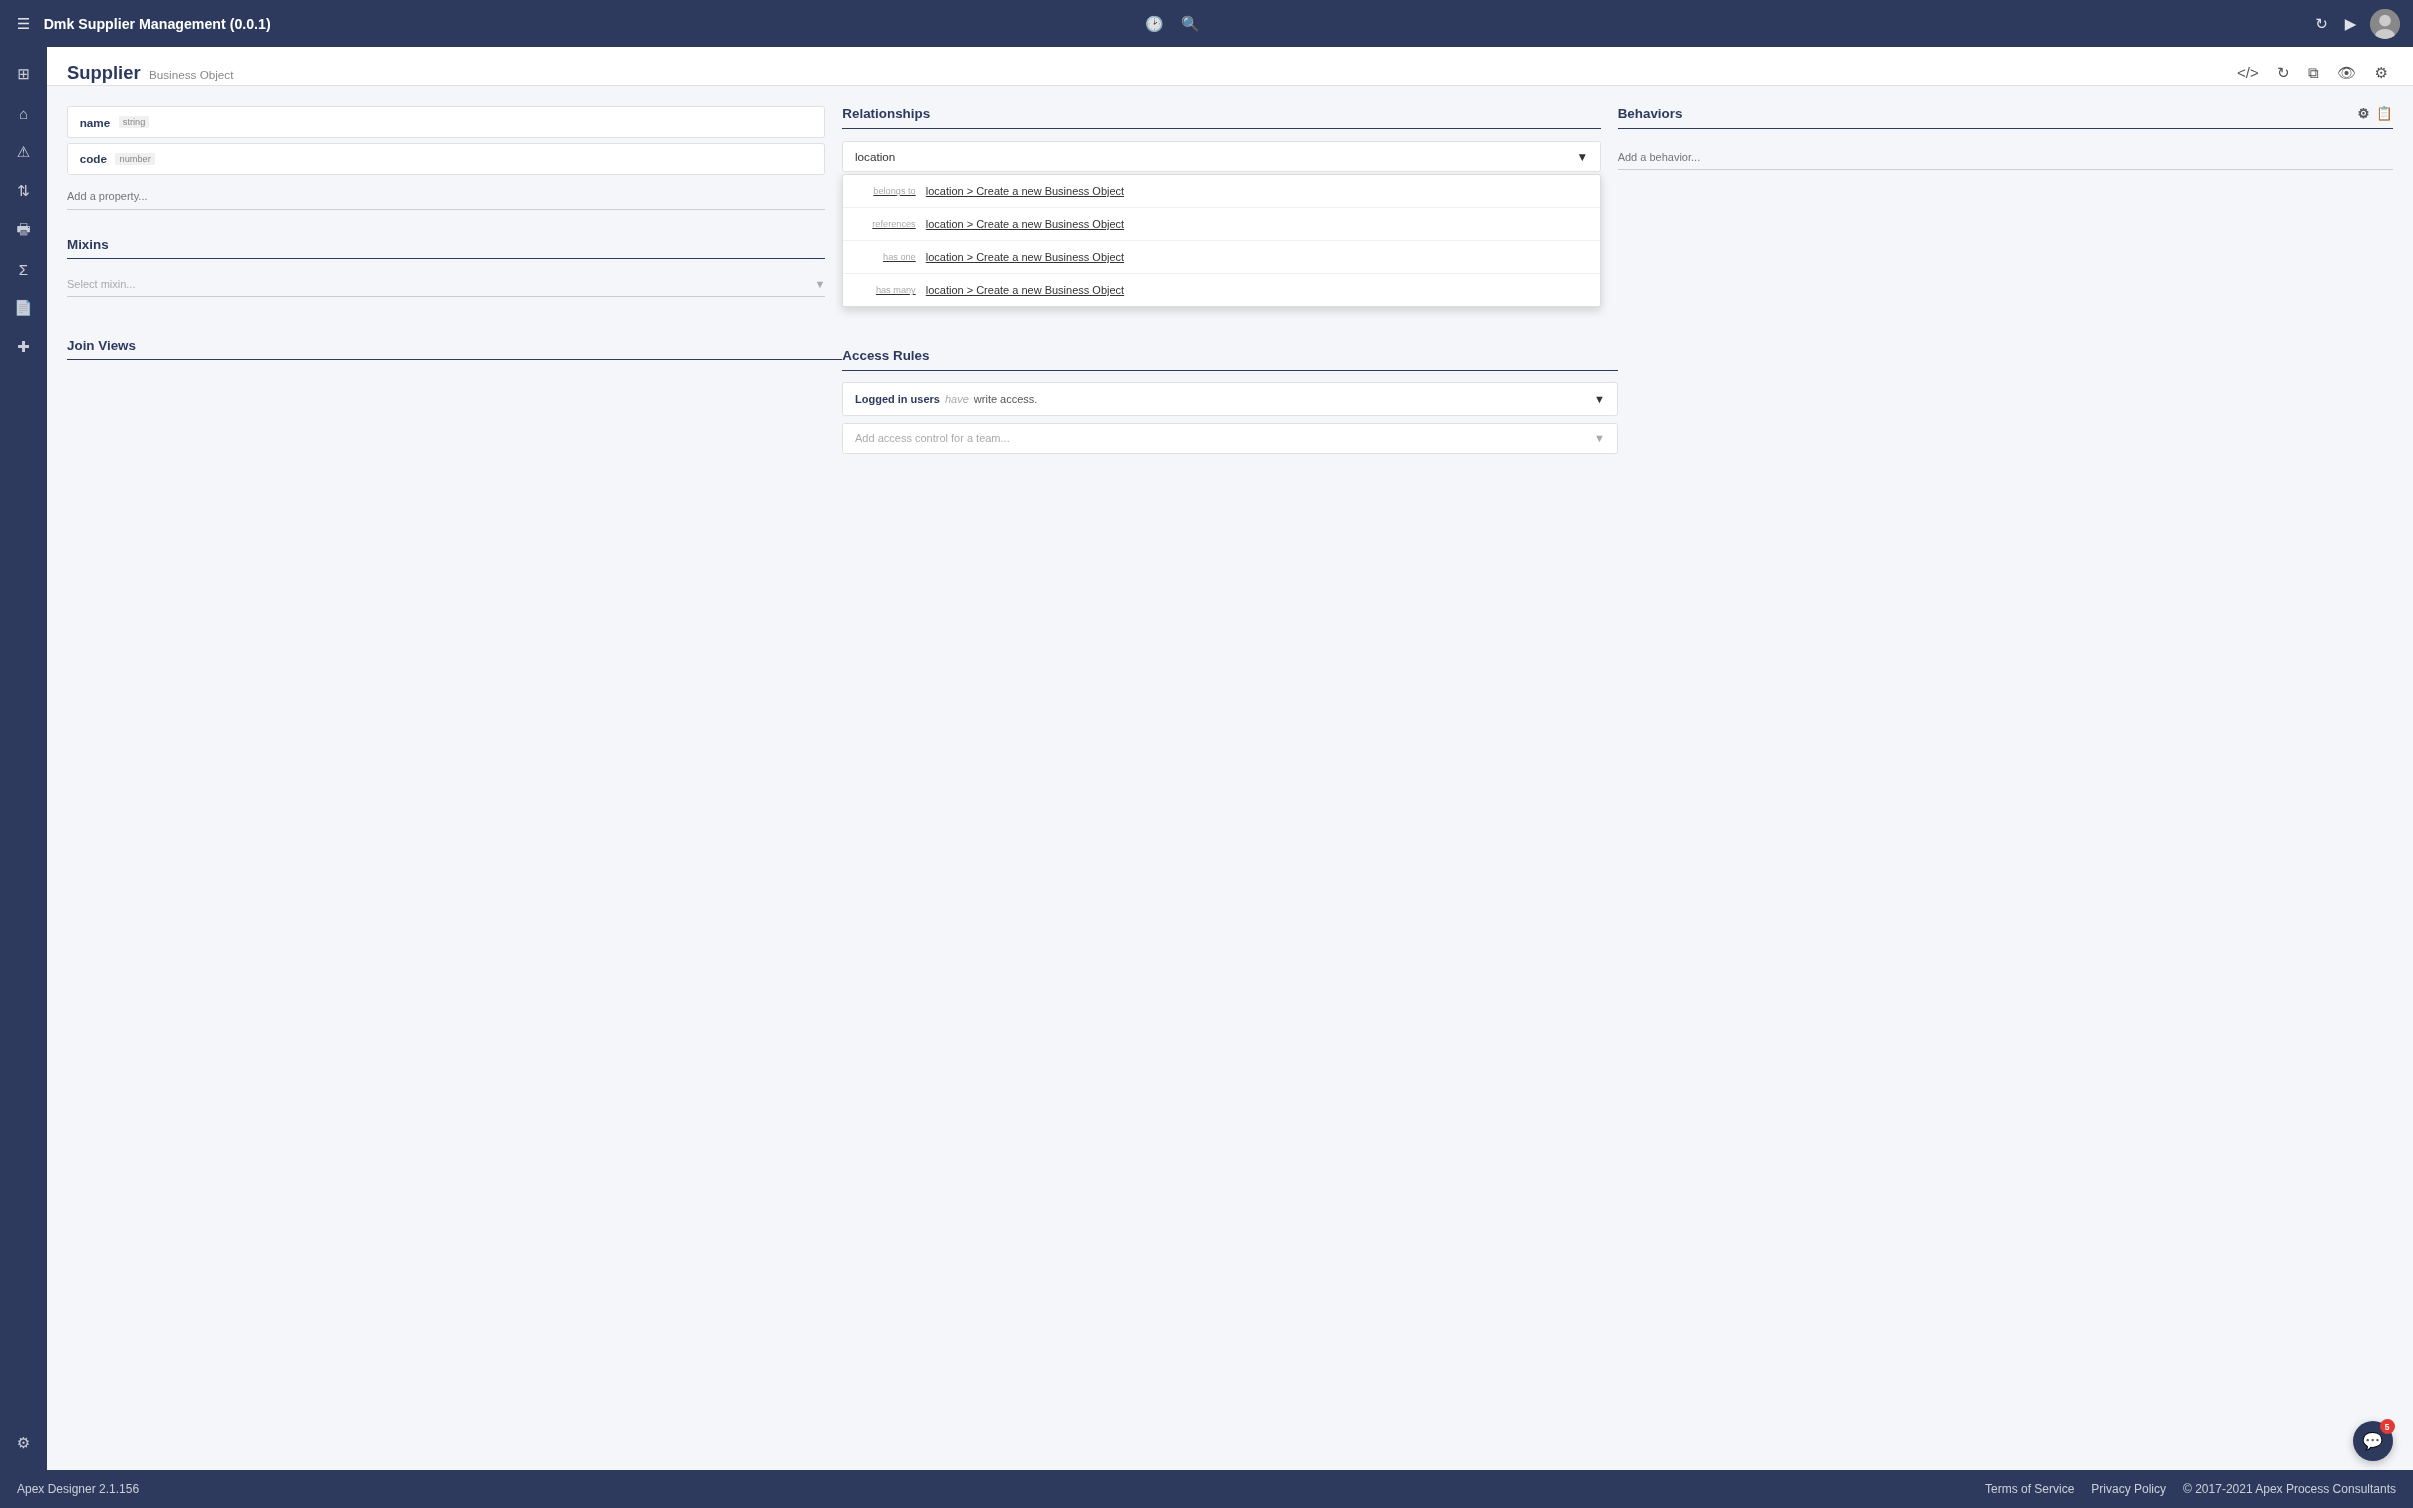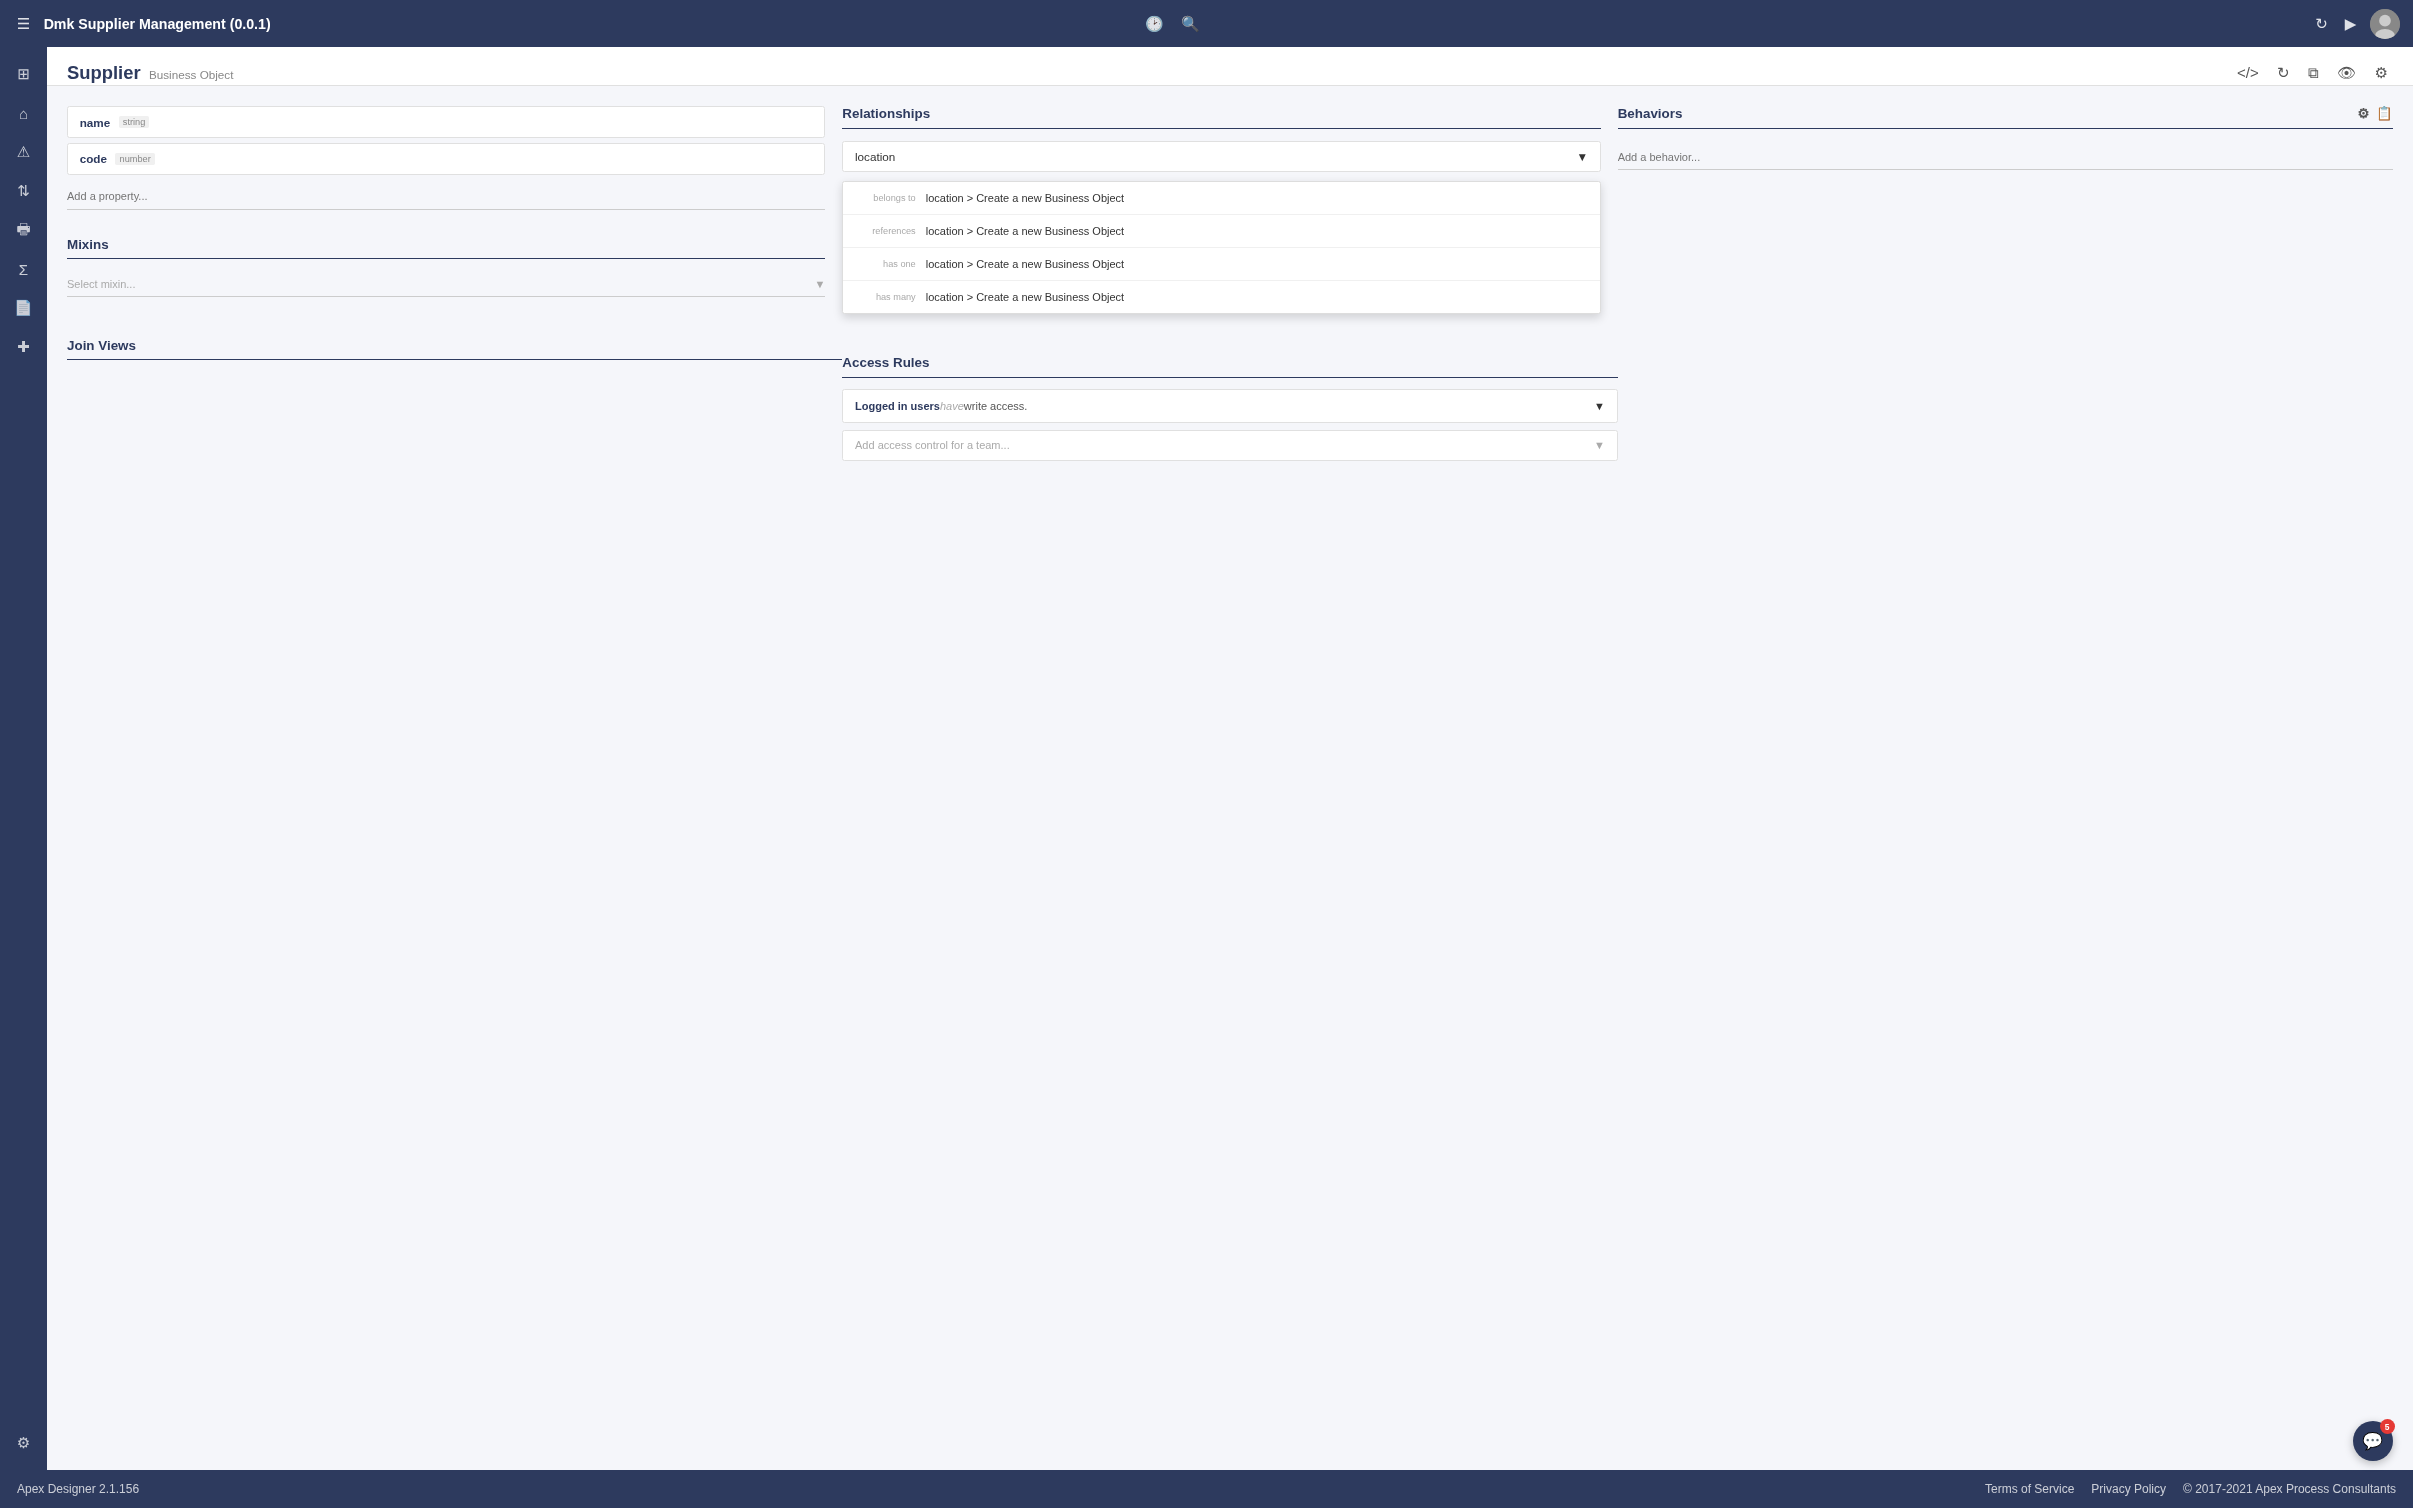--- a/index.html
+++ b/index.html
@@ -155,22 +155,23 @@
       cursor: pointer;
       position: relative;
     }
     .relationship-value { color: #333; font-size: 11.7px; }
 
     .dropdown-menu {
       background: white;
       border: 0.8px solid #ddd;
       border-radius: 2.5px;
       box-shadow: 0 3.4px 10px rgba(0,0,0,0.15);
-      margin-top: 9px;
+      margin-top: 2px;
       overflow: hidden;
+      text-decoration: underline;
     }
     .dropdown-item {
       padding: 10px 13.4px;
       display: flex;
       align-items: center;
       gap: 10px;
       cursor: pointer;
       border-bottom: 0.8px solid #f0f0f0;
       font-size: 11px;
     }
@@ -191,21 +192,21 @@
       background: white;
       border: 0.8px solid #e0e0e0;
       padding: 10px 11.7px;
       border-radius: 2.5px;
       display: flex;
       align-items: center;
       justify-content: space-between;
       margin-bottom: 6.7px;
       font-size: 11px;
     }
-    .access-rule-text { display: flex; align-items: flex-start; }
+    .access-rule-text { display: flex; align-items: flex-start; gap: 5px; }
     .access-keyword { font-weight: 600; color: #2d3a5e; }
     .access-verb { color: #aaa; font-style: italic; }
     .access-action { color: #555; }
 
     
     .where-used-note { font-size: 11px; color: #555; padding: 6.7px 0; }
 
     
     .bottom-bar {
       background: #2d3a5e;

